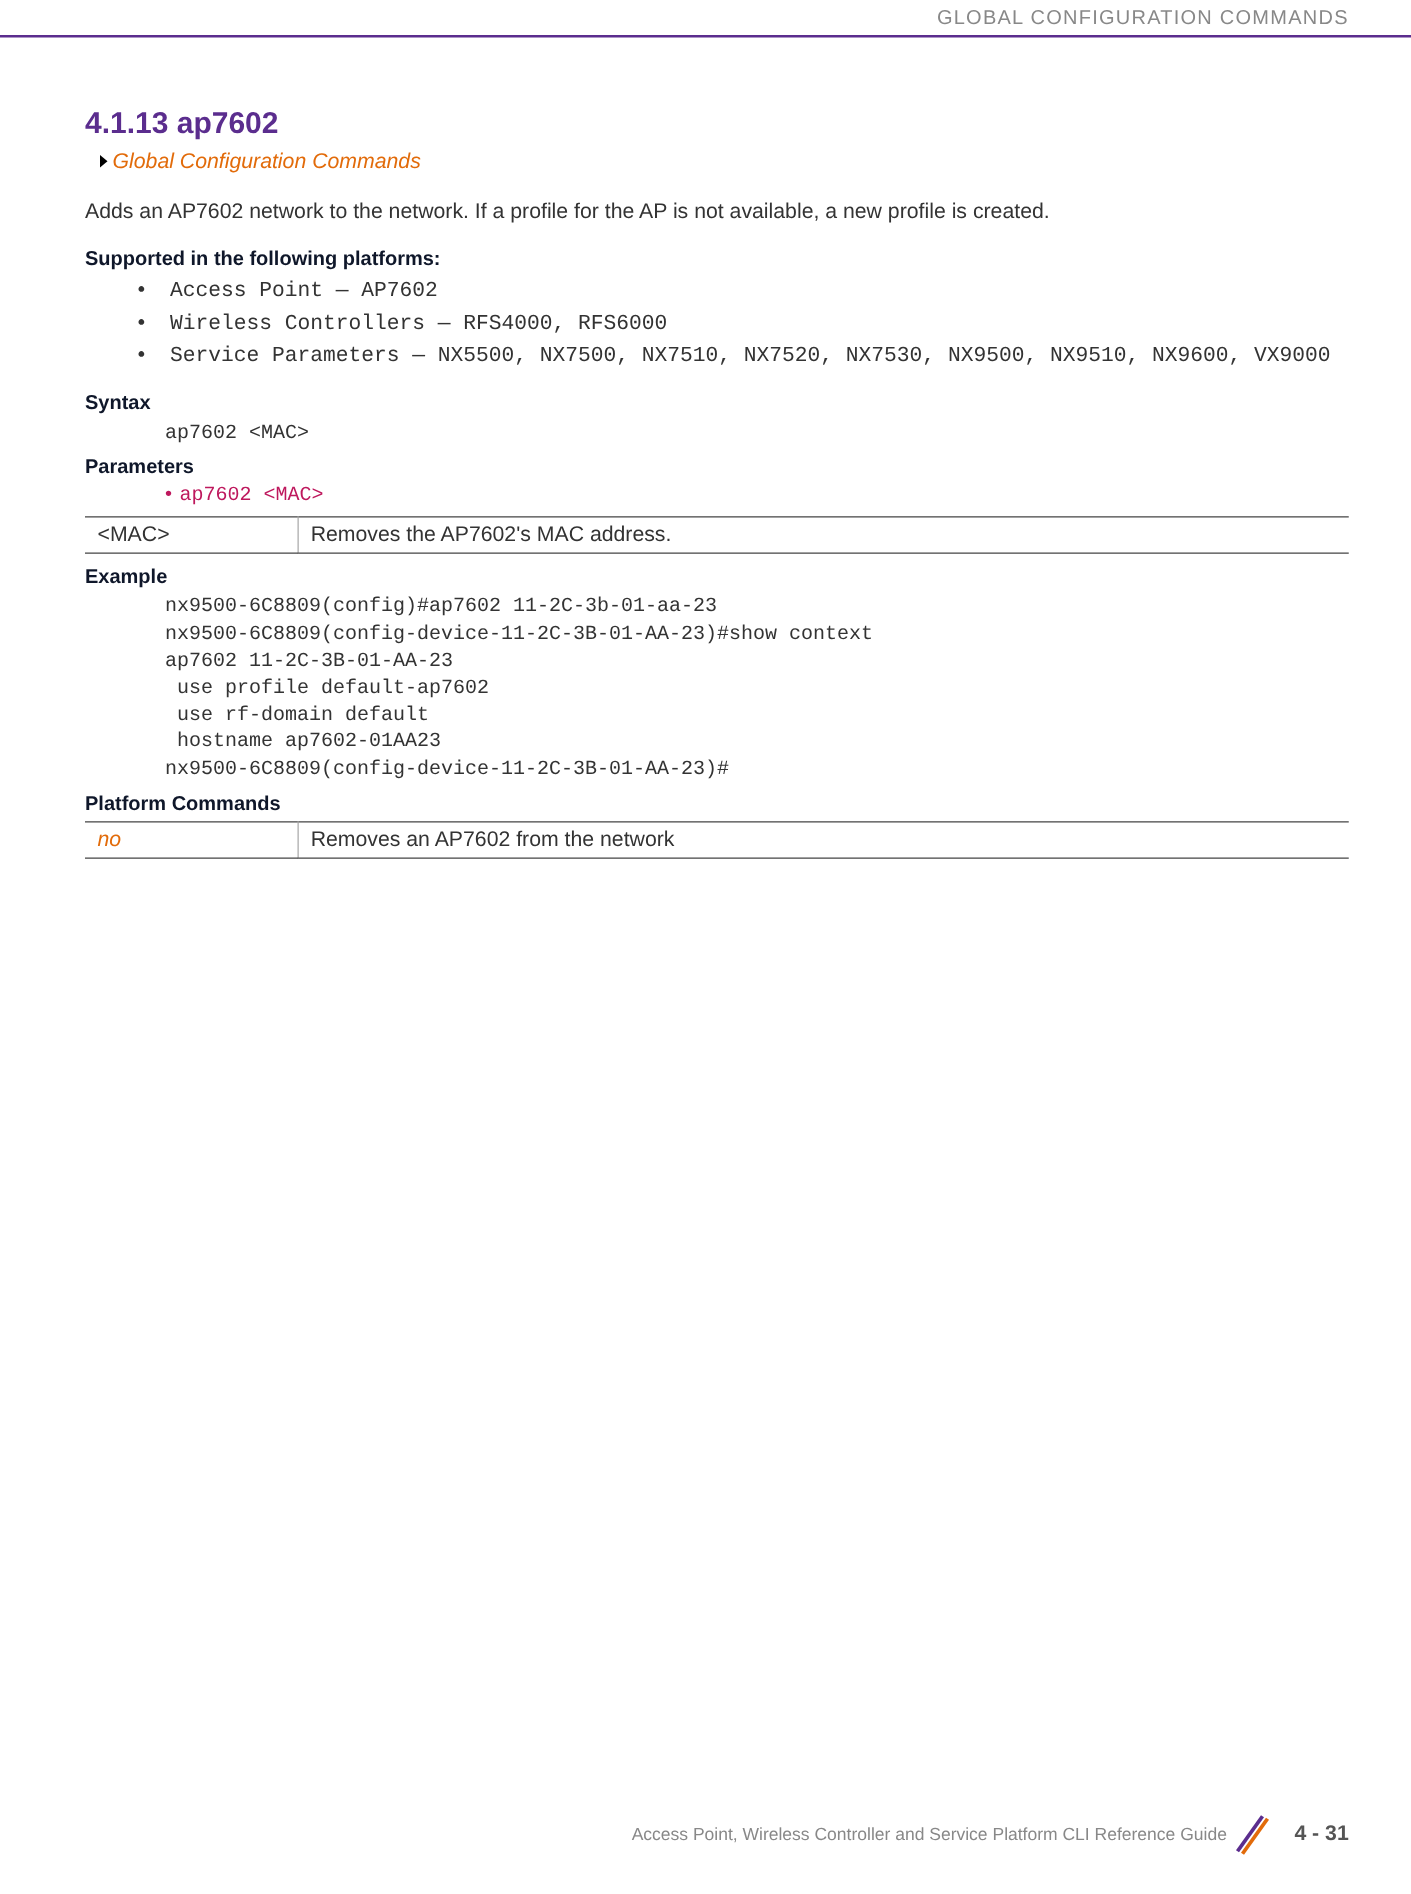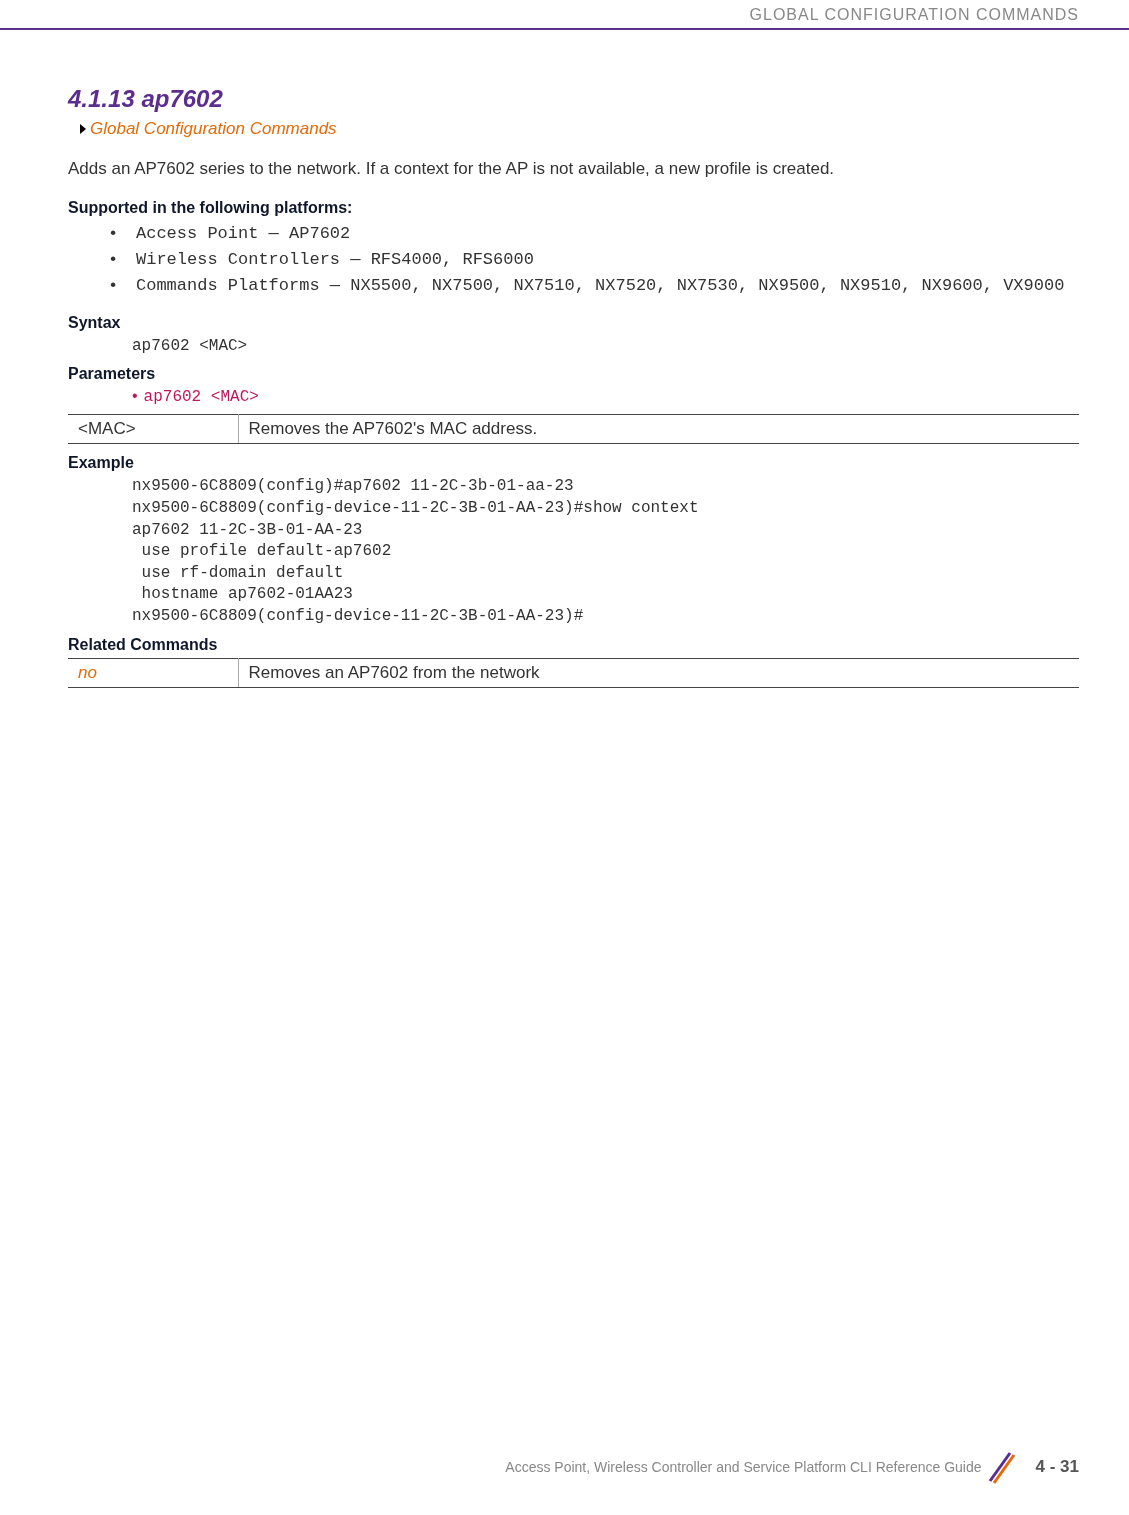--- a/index.html
+++ b/index.html
@@ -36,21 +36,20 @@
       position: absolute;
       top: 85px;
       left: 68px;
       right: 50px;
     }
     .section-title {
       color: #5b2d8e;
       font-weight: 700;
       font-size: 24px;
       margin-bottom: 6px;
-      font-style: italic;
     }
     .breadcrumb {
       color: #e26b0a;
       font-style: italic;
       font-size: 17px;
       margin-bottom: 18px;
       margin-left: 12px;
     }
     .breadcrumb-arrow {
       display: inline-block;
@@ -170,27 +169,27 @@
 <div class="header-text">GLOBAL CONFIGURATION COMMANDS</div>
 
 <div class="content">
 
   <div class="section-title">4.1.13 ap7602</div>
 
   <div class="breadcrumb">
     <span class="breadcrumb-arrow"></span><span>Global Configuration Commands</span>
   </div>
 
-  <div class="description">Adds an AP7602 series to the network. If a context for the AP is not available, a new profile is created.</div>
+  <div class="description">Adds an AP7602 network to the network. If a profile for the AP is not available, a new profile is created.</div>
 
   <div class="subhead">Supported in the following platforms:</div>
   <ul class="bullet-list">
     <li>Access Point — AP7602</li>
     <li>Wireless Controllers — RFS4000, RFS6000</li>
-    <li>Commands Platforms — NX5500, NX7500, NX7510, NX7520, NX7530, NX9500, NX9510, NX9600, VX9000</li>
+    <li>Service Parameters — NX5500, NX7500, NX7510, NX7520, NX7530, NX9500, NX9510, NX9600, VX9000</li>
   </ul>
 
   <div class="subhead">Syntax</div>
   <div class="code-block">ap7602 &lt;MAC&gt;</div>
 
   <div class="subhead">Parameters</div>
   <div class="small-bullet"><span class="dot">•</span><span>ap7602 &lt;MAC&gt;</span></div>
 
   <table>
     <tbody>
@@ -203,21 +202,21 @@
 
   <div class="subhead">Example</div>
   <div class="code-block">nx9500-6C8809(config)#ap7602 11-2C-3b-01-aa-23
 nx9500-6C8809(config-device-11-2C-3B-01-AA-23)#show context
 ap7602 11-2C-3B-01-AA-23
  use profile default-ap7602
  use rf-domain default
  hostname ap7602-01AA23
 nx9500-6C8809(config-device-11-2C-3B-01-AA-23)#</div>
 
-  <div class="subhead">Related Commands</div>
+  <div class="subhead">Platform Commands</div>
   <table>
     <tbody>
         <tr>
       <td><span class="related-link">no</span></td>
       <td>Removes an AP7602 from the network</td>
     </tr>
   </tbody>
     </table>
 
 </div>

